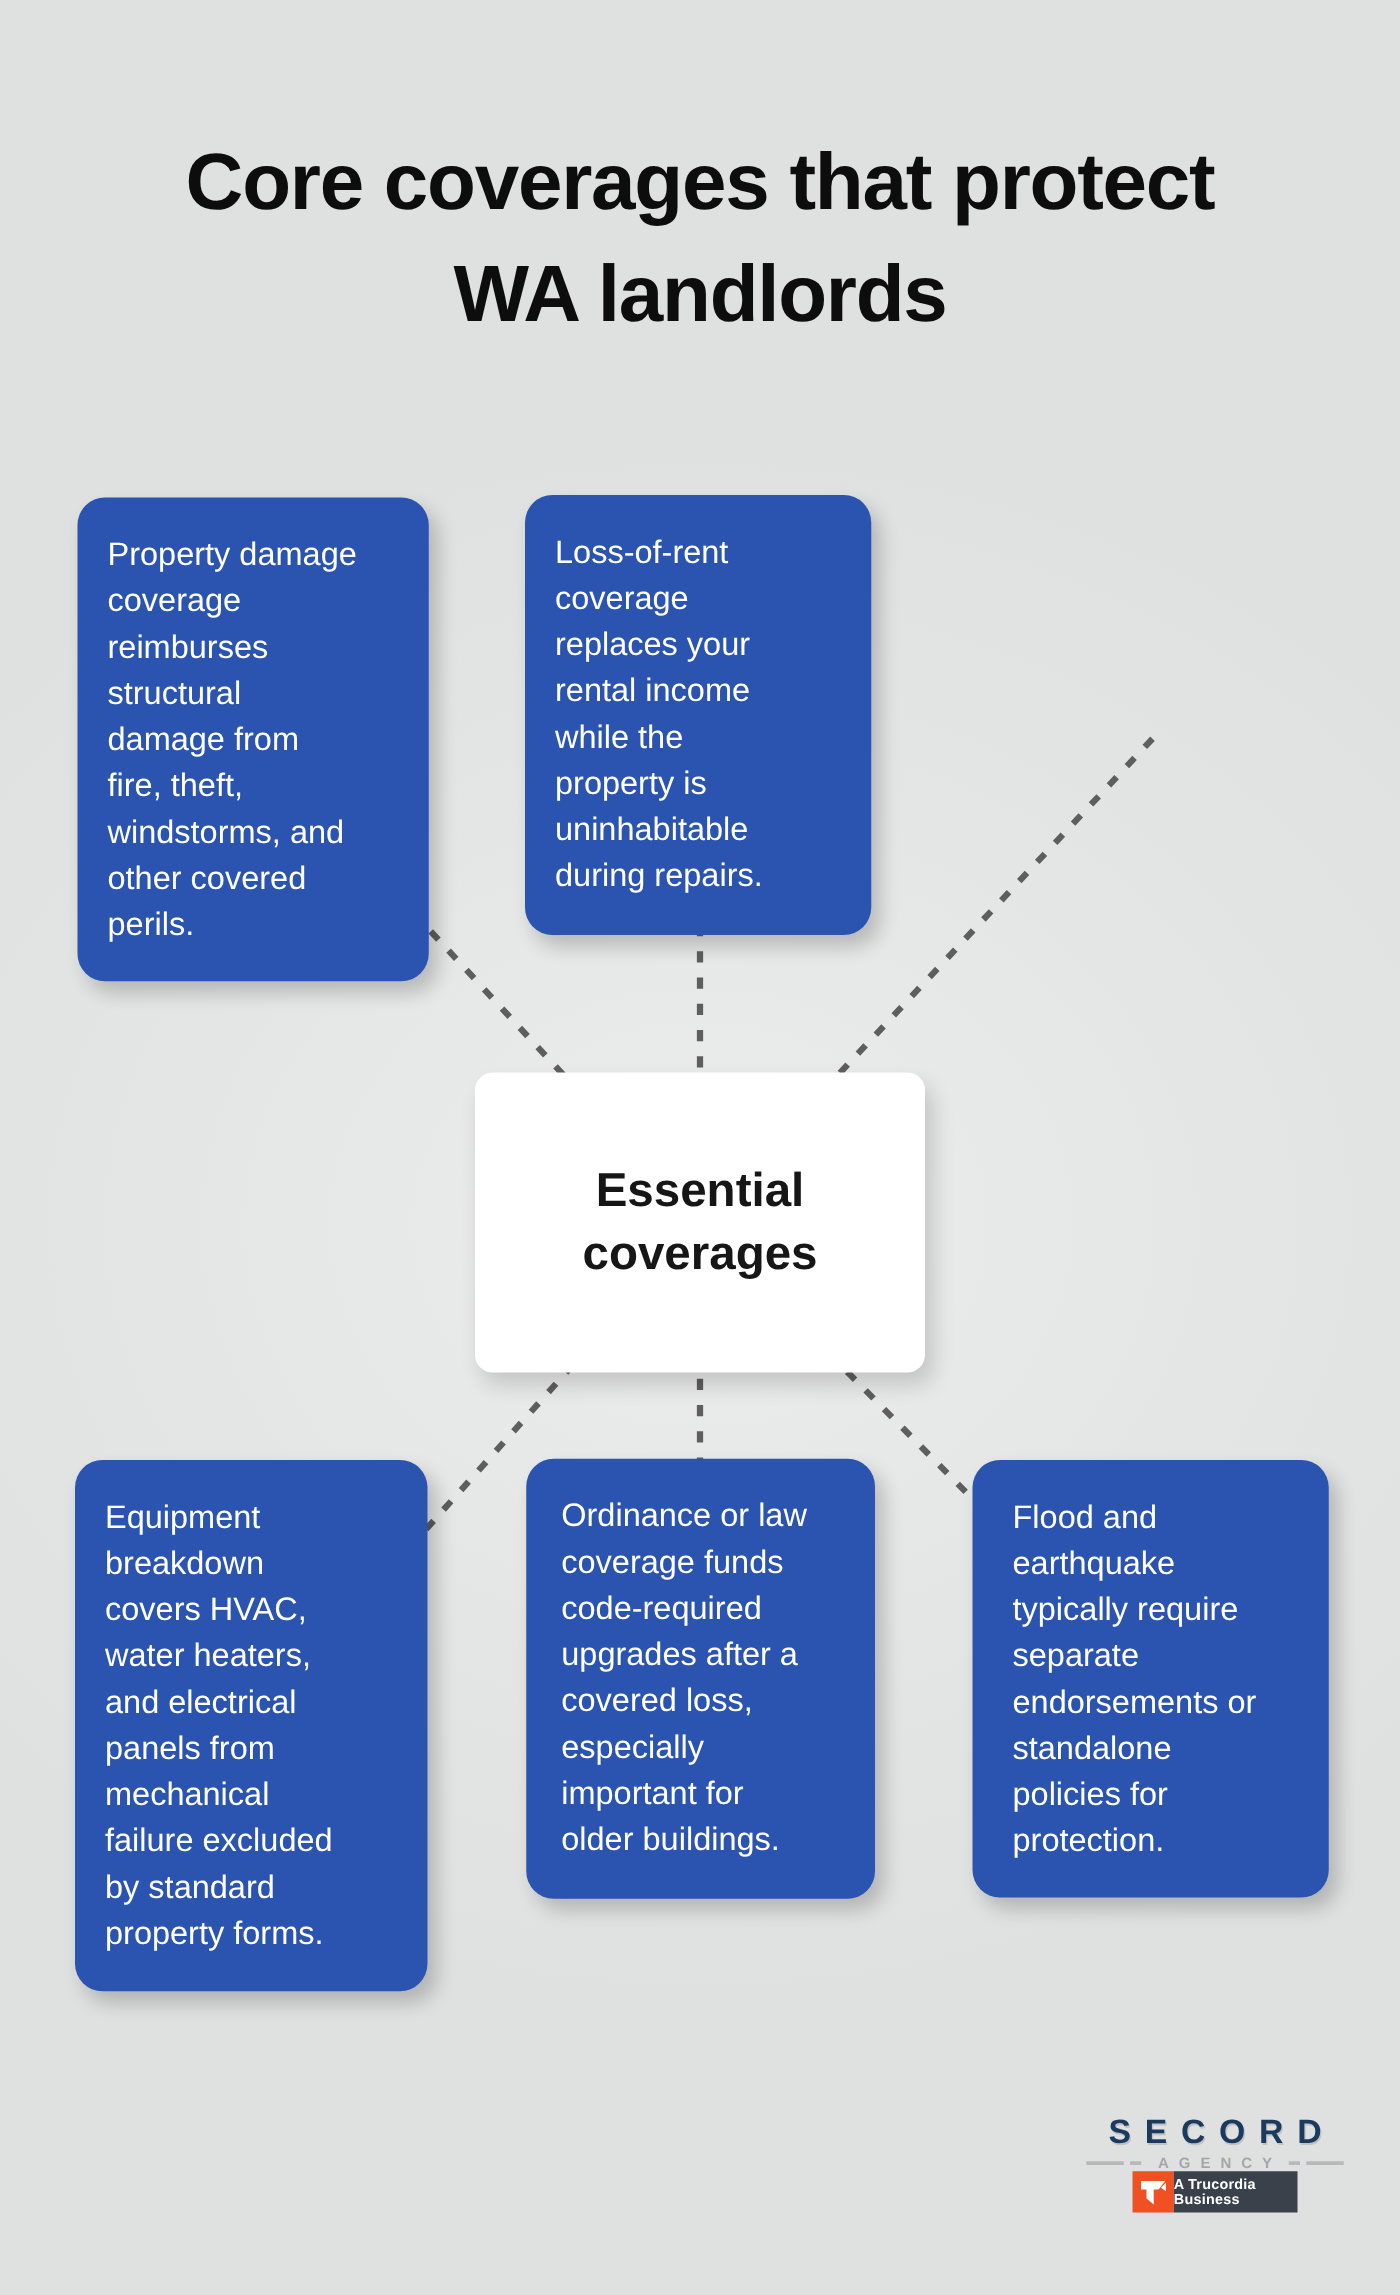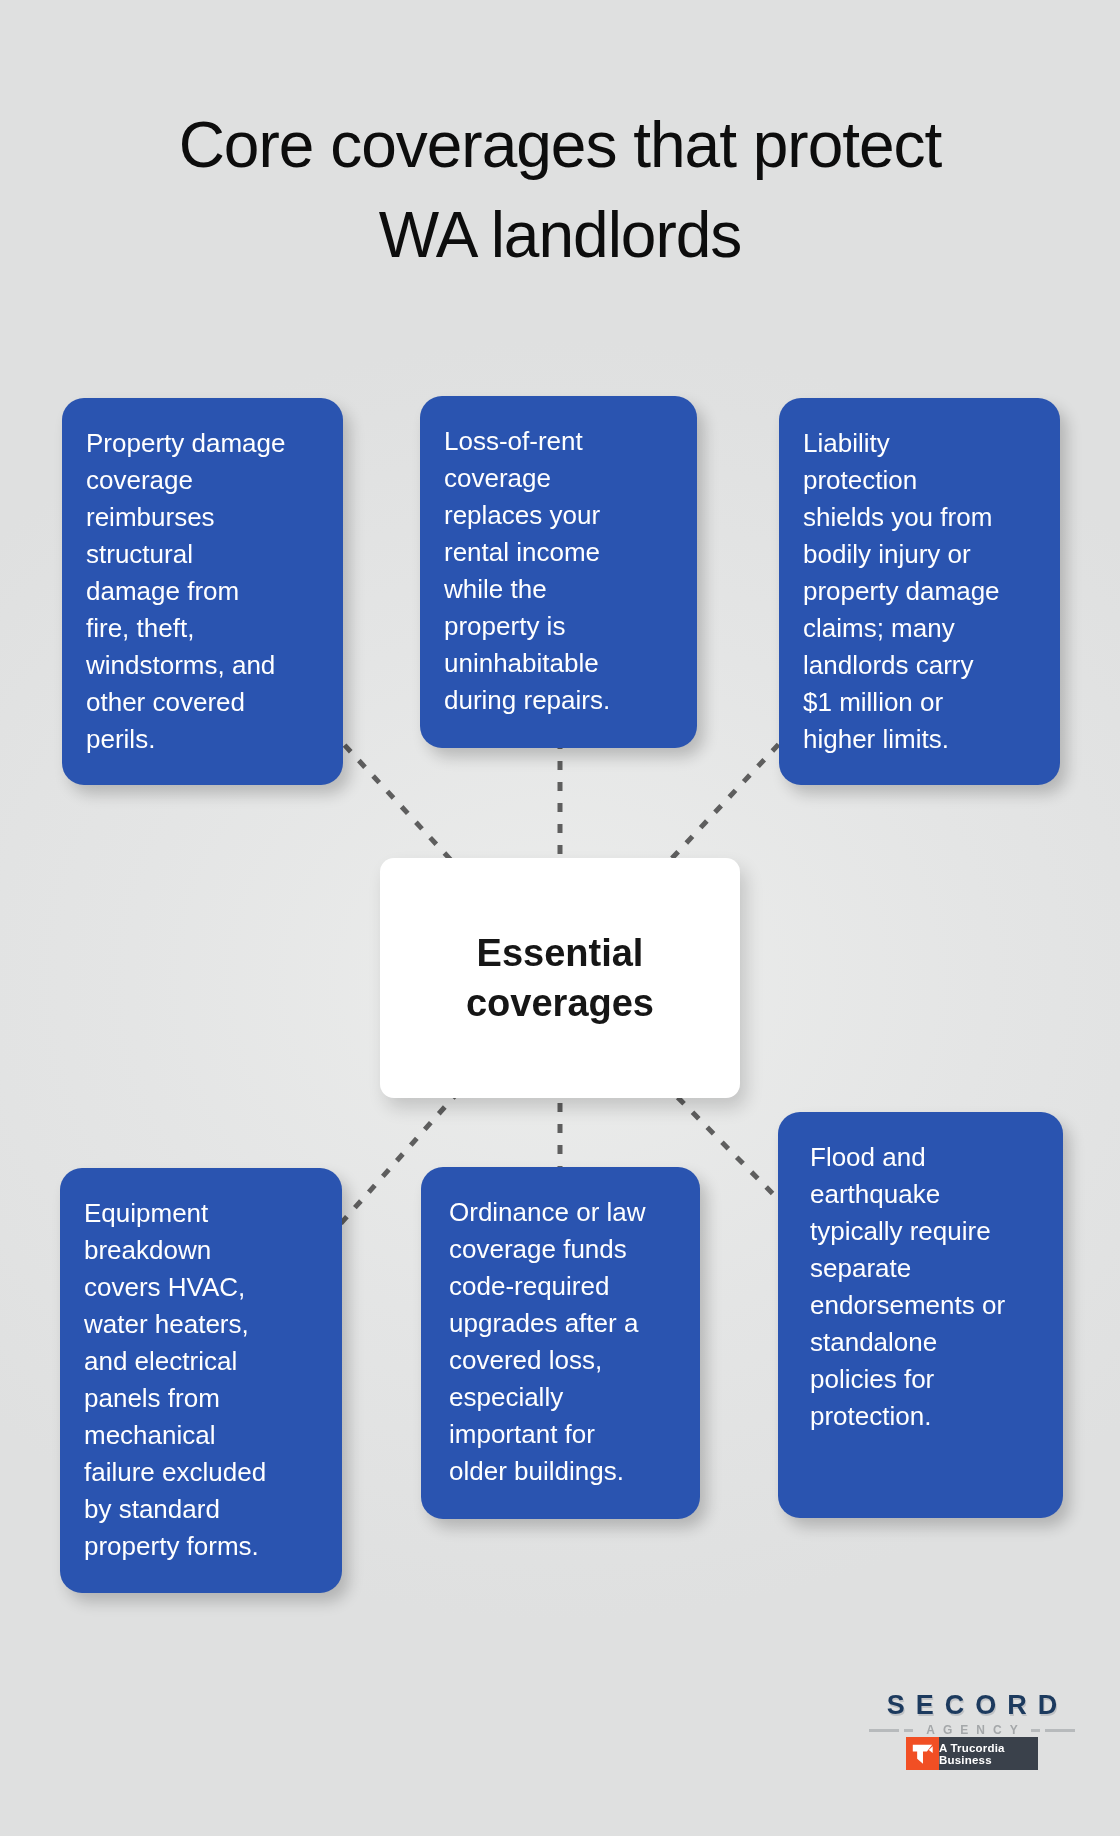--- a/index.html
+++ b/index.html
@@ -4,38 +4,38 @@
 <style>
   html,body{margin:0;padding:0;background:#cfcfcf;}
   .canvas{
     position:relative;width:1120px;height:1836px;overflow:hidden;
     background:radial-gradient(ellipse 780px 640px at 560px 980px,
                #ecedec 0%, #e4e5e5 55%, #dfe0e0 100%);
     font-family:"Liberation Sans", sans-serif;
   }
   .title{
     position:absolute;left:0;top:100px;width:1120px;
-    text-align:center;font-weight:400;font-size:64px;line-height:90px;
+    text-align:center;font-weight:700;font-size:64px;line-height:90px;
     letter-spacing:-1px;color:#0d0d0d;white-space:pre-line;
   }
   svg.connectors{position:absolute;left:0;top:0;width:1120px;height:1836px;z-index:1;}
   svg.connectors line{stroke:var(--connector-gray,#5e5e5e);stroke-width:5;stroke-dasharray:9 12;}
   .card{
     position:absolute;z-index:2;box-sizing:border-box;
     background:var(--card-blue,#2a54b0);color:#ffffff;
     border-radius:22px;padding:27px 24px;
     font-size:26px;line-height:37px;white-space:pre-line;
     box-shadow:7px 9px 15px rgba(0,0,0,.20);
   }
   .c1{left:62px;  top:398px;  width:281px; height:387px;}
   .c2{left:420px; top:396px;  width:277px; height:352px;}
   .c3{left:779px; top:398px;  width:281px; height:387px;}
   .c4{left:60px;  top:1168px; width:282px; height:425px;}
   .c5{left:421px; top:1167px; width:279px; height:352px;padding-left:28px;}
-  .c6{left:778px; top:1112px; width:285px; height:406px;padding-left:32px;}
+  .c6{left:778px; top:1168px; width:285px; height:350px;padding-left:32px;}
   .hub{
     position:absolute;z-index:3;left:380px;top:858px;width:360px;height:240px;
     background:#ffffff;border-radius:14px;
     display:flex;align-items:center;justify-content:center;text-align:center;
     font-weight:700;font-size:38px;line-height:50px;color:#161616;white-space:pre-line;
     box-shadow:6px 10px 18px rgba(0,0,0,.16);
   }
   .logo{position:absolute;z-index:2;left:822px;top:1690px;width:300px;
         display:flex;flex-direction:column;align-items:center;}
   .logo-brand{
@@ -83,29 +83,20 @@
 other covered
 perils.</div>
   <div class="card c2">Loss-of-rent
 coverage
 replaces your
 rental income
 while the
 property is
 uninhabitable
 during repairs.</div>
-  <div class="card c3">Liability
-protection
-shields you from
-bodily injury or
-property damage
-claims; many
-landlords carry
-$1 million or
-higher limits.</div>
   <div class="card c4">Equipment
 breakdown
 covers HVAC,
 water heaters,
 and electrical
 panels from
 mechanical
 failure excluded
 by standard
 property forms.</div>

